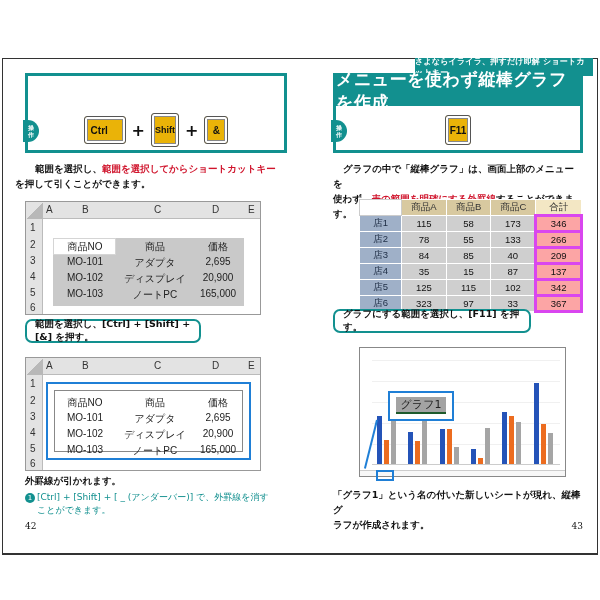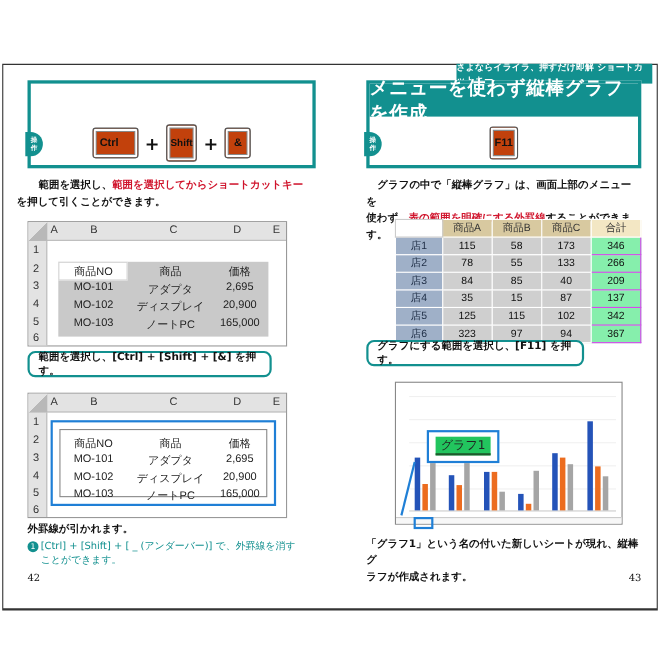--- a/index.html
+++ b/index.html
@@ -19,21 +19,21 @@
 
   .title-box { position: absolute; top: 14px; left: 0; width: 100%; height: 80px;
     border: 3px solid #12908f; background: #fff; }
   .title-band { height: 30px; background: #12908f; color: #fff; font-weight: bold;
     font-size: 17px; display: flex; align-items: center; justify-content: center; letter-spacing: 0.5px; }
   .op-badge { position: absolute; left: -5px; top: 44px; width: 16px; height: 22px;
     background: #12908f; color: #fff; font-size: 6px; font-weight: bold; border-radius: 0 11px 11px 0;
     display: flex; flex-direction: column; align-items: center; justify-content: center; line-height: 7px; }
   .keys { position: absolute; left: 0; right: 0; top: 36px; height: 36px;
     display: flex; align-items: center; justify-content: center; gap: 6px; }
-  .key { height: 28px; border: 1.5px solid #555; border-radius: 3px; background: #c2410c;
+  .key { height: 28px; border: 1.5px solid #555; border-radius: 3px; background: #eab308;
     box-shadow: inset 0 0 0 2px #fff, inset 0 0 0 3px #888;
     font-family: "Liberation Sans", sans-serif; font-size: 10px; font-weight: bold;
     display: flex; align-items: center; padding: 0 6px; }
   .key.ctrl { width: 42px; }
   .key.shift { width: 28px; padding: 16px 3px; font-size: 9px; }
   .key.amp { width: 24px; justify-content: center; }
   .key.f11 { width: 26px; height: 30px; justify-content: center; }
   .plus { font-size: 16px; font-weight: bold; }
 
   .body-text { position: absolute; top: 100px; left: 0; width: 100%;
@@ -71,33 +71,33 @@
   .pagenum { position: absolute; bottom: 22px; font-family: "DejaVu Serif", serif; font-size: 9px; font-weight: normal; }
 
   .data-table { position: absolute; left: 26px; top: 140px; border-collapse: collapse;
     font-family: "Liberation Sans", sans-serif; font-size: 9.5px; }
   .data-table td { width: 64px; height: 16px; text-align: center; border: 1px solid #fff; }
   .data-table td.blank { background: #fff; border: 1px solid #ccc; }
   .data-table td.hdr { background: #d8c9a0; color: #333; }
   .data-table td.hdr.total { background: #f3e7c4; }
   .data-table td.store { background: #9fb0c8; color: #1d2c44; }
   .data-table td.val { background: #cfcfcf; }
-  .data-table td.sum { background: #86efac; border: 1px solid #d946ef; }
+  .data-table td.sum { background: #fca5a5; border: 3px solid #d946ef; }
 
   .chart { position: absolute; left: 26px; top: 288px; width: 207px; height: 130px;
     border: 1.5px solid #888; background: #fff; }
   .chart .title { position: absolute; top: 3px; left: 0; width: 100%; text-align: center; font-size: 3px; color: #aaa; }
   .chart .plot { position: absolute; left: 12px; top: 12px; width: 188px; height: 105px; }
   .chart .gridline { position: absolute; left: 0; width: 100%; border-top: 1px solid #f0f0f0; }
   .chart .bar { position: absolute; bottom: 0; width: 5px; }
   .chart .sheet-tabs { position: absolute; left: 0; bottom: 0; width: 100%; height: 6px; border-top: 1px solid #ccc; background: #f7f7f7; }
   .chart .tab-highlight { position: absolute; left: 16px; bottom: -5px; width: 18px; height: 11px; border: 2px solid #1f7fd6; }
   .chart .name-callout { position: absolute; left: 28px; top: 43px; width: 66px; height: 30px; border: 2.5px solid #1f7fd6; background: #fff; }
   .chart .name-inner { position: absolute; left: 6px; top: 4px; width: 50px; height: 17px; border-bottom: 2px solid #1e5a2c;
-    font-size: 11px; text-align: center; line-height: 16px; color: #222; background: #22c55e; }
+    font-size: 11px; text-align: center; line-height: 16px; color: #222; background: #a3a3a3; }
   .chart .connector { position: absolute; left: 16px; top: 72px; width: 2px; height: 50px; background: #1f7fd6; transform: rotate(14deg); transform-origin: top; }
 </style>
 </head>
 <body>
 
 <div class="spread">
   <div class="running-header">さよならイライラ、押すだけ即解 ショートカットキー</div>
 
   <div class="page left">
     <div class="title-box">
@@ -143,21 +143,21 @@
       <span class="cell" style="left:92px;top:54px;width:74px">アダプタ</span>
       <span class="cell" style="left:166px;top:54px;width:52px">2,695</span>
       <span class="cell" style="left:30px;top:70px;width:58px">MO-102</span>
       <span class="cell" style="left:92px;top:70px;width:74px">ディスプレイ</span>
       <span class="cell" style="left:166px;top:70px;width:52px">20,900</span>
       <span class="cell" style="left:30px;top:86px;width:58px">MO-103</span>
       <span class="cell" style="left:92px;top:86px;width:74px">ノートPC</span>
       <span class="cell" style="left:166px;top:86px;width:52px">165,000</span>
     </div>
 
-    <div class="callout" style="top:260px; width:222px;">範囲を選択し、[Ctrl] + [Shift] + [&amp;] を押す。</div>
+    <div class="callout" style="top:260px; width:176px;">範囲を選択し、[Ctrl] + [Shift] + [&amp;] を押す。</div>
 
     <div class="sheet" style="top:298px;">
       <div class="colhead"></div>
       <div class="rowhead"></div>
       <div class="corner"></div>
       <span class="ch" style="left:20px">A</span>
       <span class="ch" style="left:56px">B</span>
       <span class="ch" style="left:128px">C</span>
       <span class="ch" style="left:186px">D</span>
       <span class="ch" style="left:222px">E</span>
@@ -249,21 +249,21 @@
         <td class="store">店5</td>
         <td class="val">125</td>
         <td class="val">115</td>
         <td class="val">102</td>
         <td class="sum">342</td>
       </tr>
       <tr>
         <td class="store">店6</td>
         <td class="val">323</td>
         <td class="val">97</td>
-        <td class="val">94</td>
+        <td class="val">33</td>
         <td class="sum">367</td>
       </tr>
     </tbody>
       </table>
 
     <div class="callout" style="top:250px; width:198px;">グラフにする範囲を選択し、[F11] を押す。</div>
 
     <div class="chart">
       <div class="title">&nbsp;</div>
       <div class="plot" id="plot">

